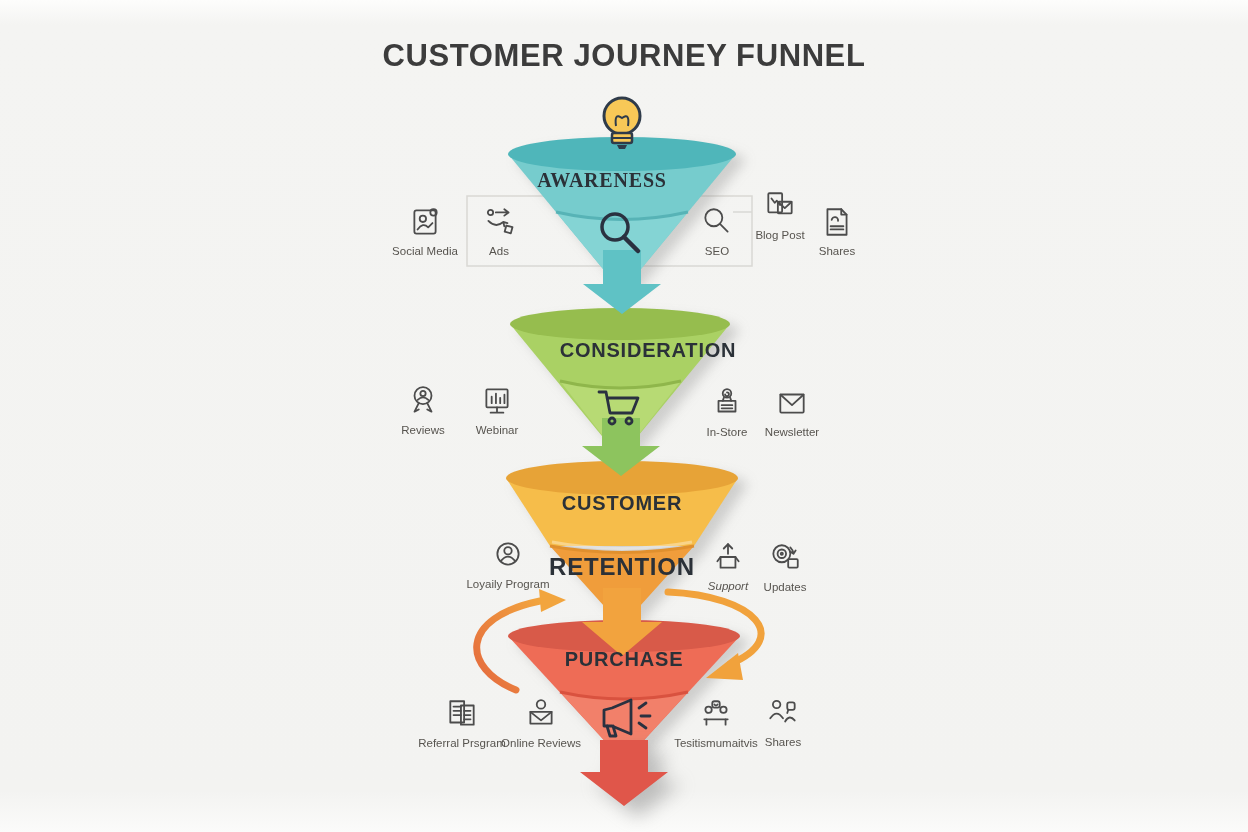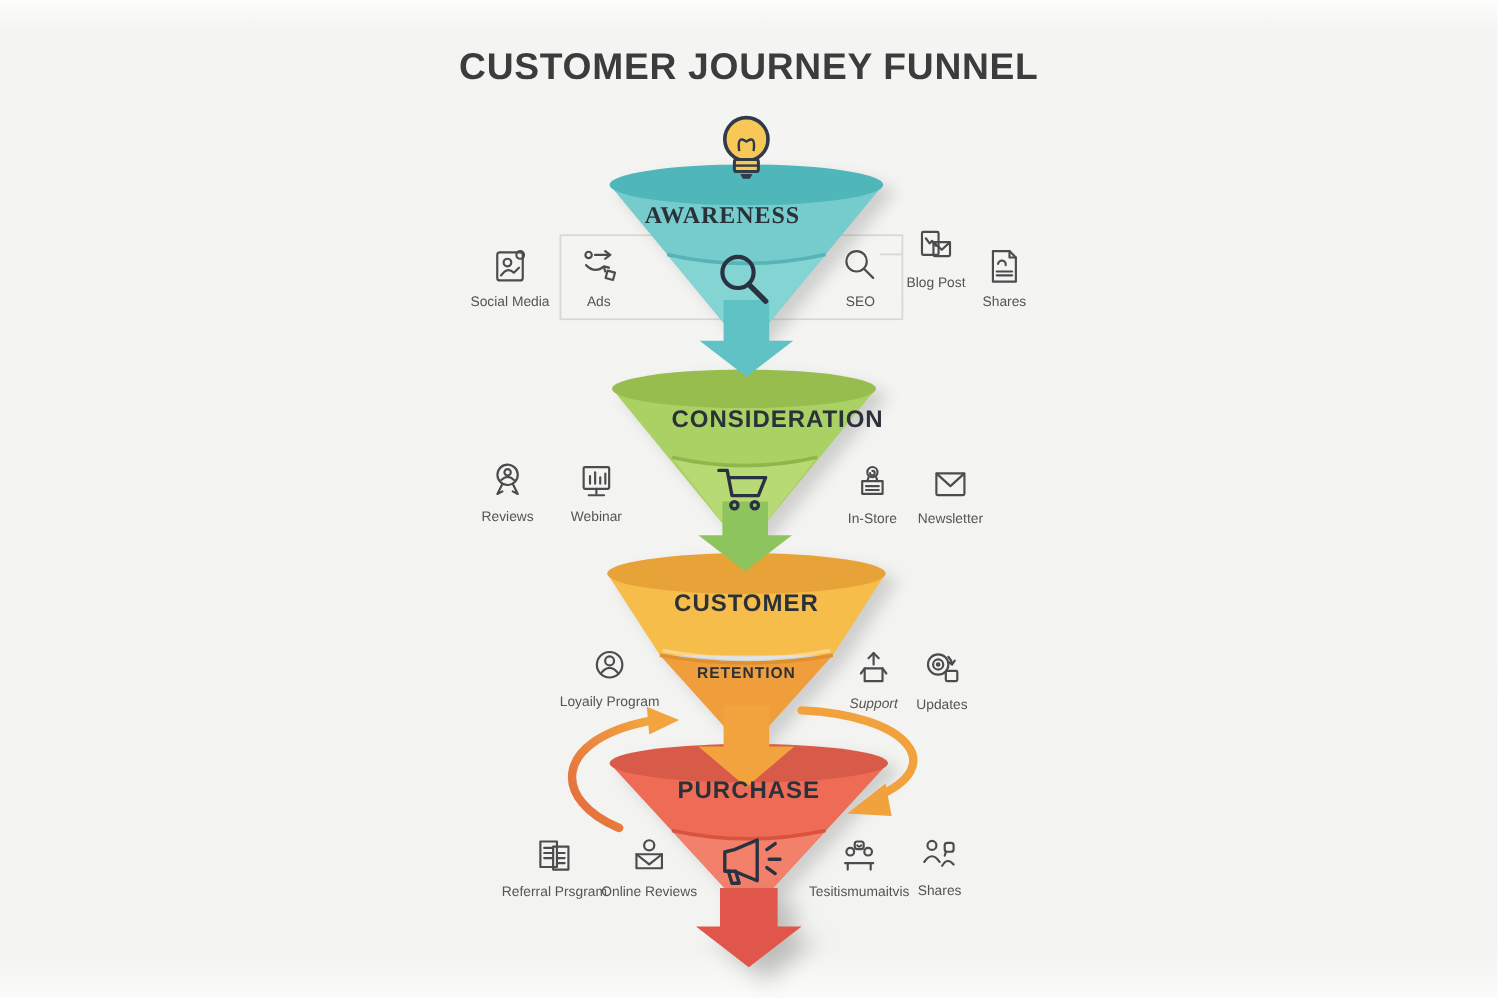--- a/index.html
+++ b/index.html
@@ -115,21 +115,21 @@
     <g fill="none" stroke="#2a3140" stroke-width="2.8" stroke-linecap="round" stroke-linejoin="round">
       <path d="M631,700 L631,734 L612,726 L604,726 L604,710 L612,708 Z"></path>
       <path d="M607,726 l3,10 h6 l-3,-10"></path>
       <path d="M639,708 l7,-5 M641,716 h9 M639,723 l7,5"></path>
     </g>
   </svg>
 
   <div class="stage-label" style="left:482px;top:169px;font-family:Liberation Serif, serif;">AWARENESS</div>
   <div class="stage-label" style="left:528px;top:339px;">CONSIDERATION</div>
   <div class="stage-label" style="left:502px;top:492px;">CUSTOMER</div>
-  <div class="stage-label" style="left:502px;top:553px;font-size:13px;">RETENTION</div>
+  <div class="stage-label" style="left:502px;top:553px;font-size:24px;">RETENTION</div>
   <div class="stage-label" style="left:504px;top:648px;">PURCHASE</div>
 
   <div class="tp" style="left:380px;top:205px;width:90px;">
     <svg class="ic" viewBox="0 0 32 32">
       <rect x="6" y="5" width="20" height="22" rx="2"></rect>
         <circle cx="14" cy="13" r="3"></circle>
       <path d="M9,23 q5,-7 10,-2 l4,-4"></path>
         <circle cx="24" cy="7" r="3"></circle>
     </svg>
     <div class="tpl">Social Media</div>

